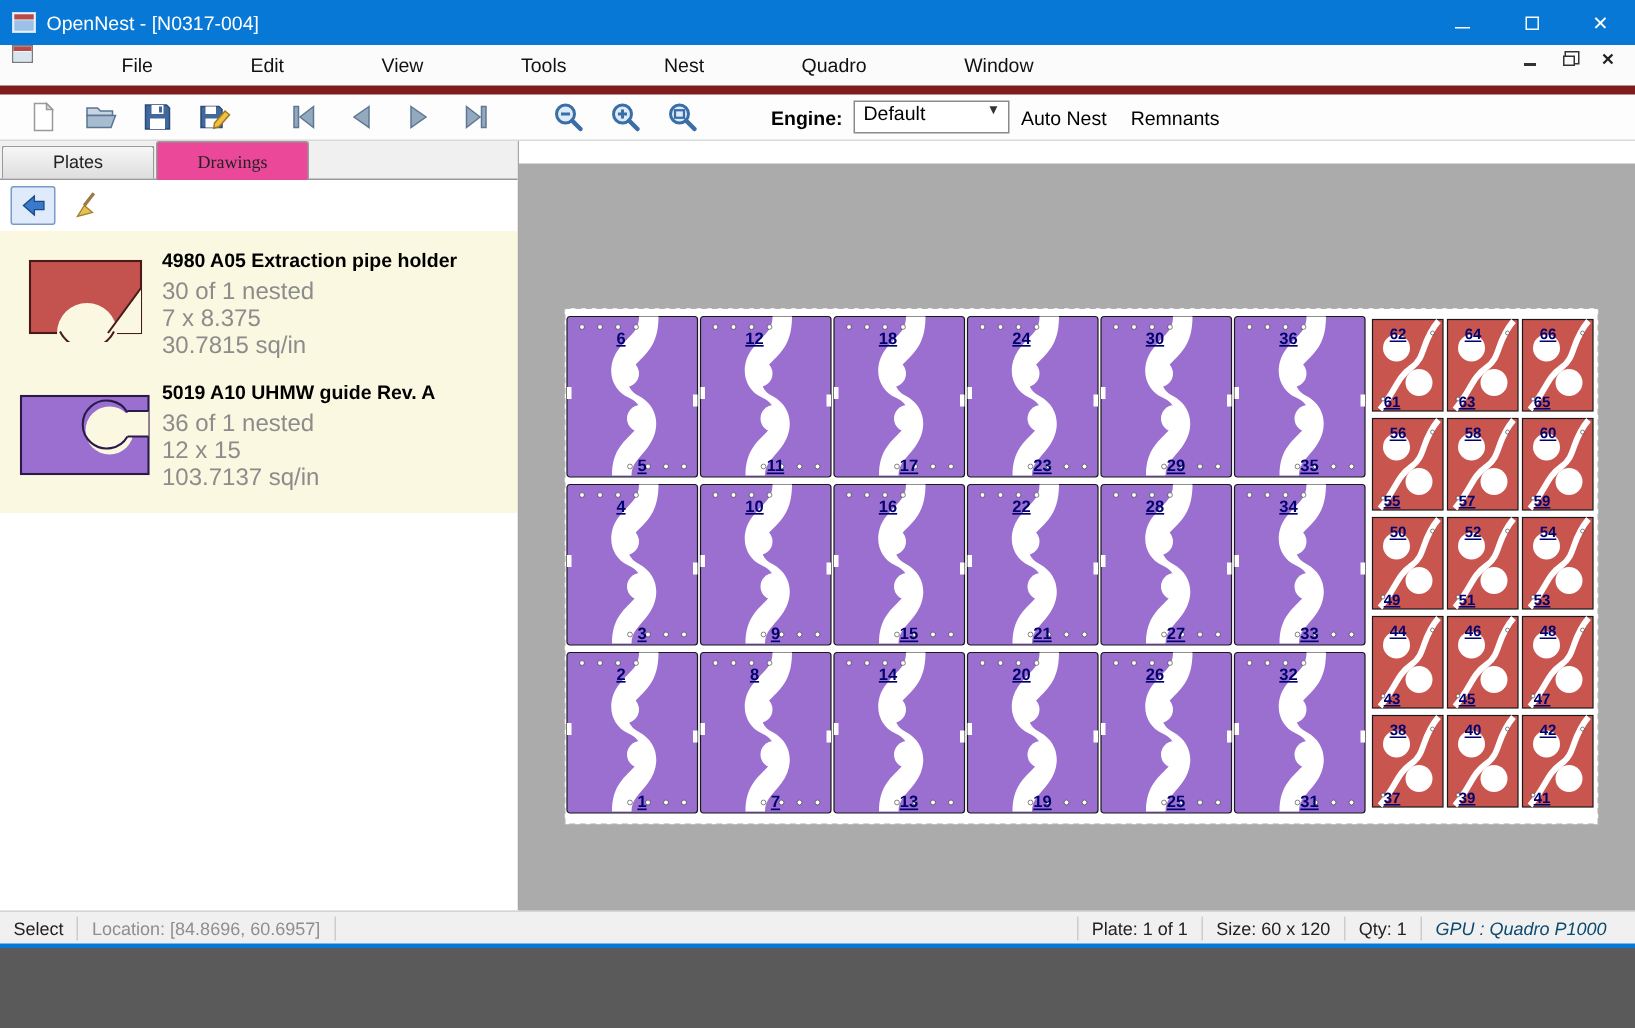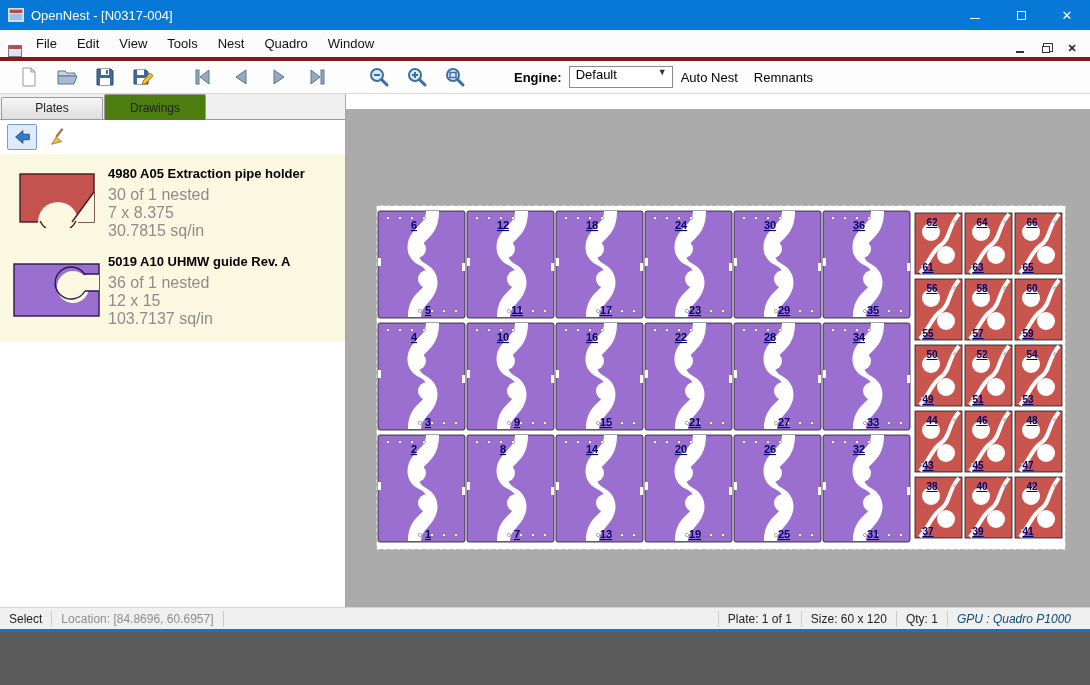--- a/index.html
+++ b/index.html
@@ -9,46 +9,46 @@
   
   .titlebar { height:30px; background:#0778d6; display:flex; align-items:center; color:#fff; flex:none; }
   .app-icon { margin-left:8px; display:flex; }
   .title-text { font-size:13px; margin-left:7px; }
   .win-controls { margin-left:auto; display:flex; height:100%; }
   .win-btn { width:46px; height:100%; display:flex; align-items:center; justify-content:center; color:#fff; font-size:13px; cursor:default; }
   .glyph-min { width:10px; border-bottom:1px solid #fff; height:1px; margin-top:6px; }
   .glyph-max { width:9px; height:9px; border:1px solid #fff; }
 
   
-  .menubar { height:27px; background:#fbfbfb; display:flex; align-items:flex-end; font-size:13px; color:#111; flex:none; }
+  .menubar { height:27px; background:#fbfbfb; display:flex; align-items:flex-start; font-size:13px; color:#111; flex:none;gap:45px; }
   .mdi-doc-icon { margin-left:8px; margin-right:4px; display:flex; }
   .menu-item { padding:0 10px; line-height:27px; }
   .mdi-controls { margin-left:auto; display:flex; align-items:center; padding-right:8px; gap:6px; color:#222; }
   .mdi-btn { width:20px; height:18px; display:flex; align-items:center; justify-content:center; font-size:11px; }
   .glyph-mdi-min { width:8px; border-bottom:2px solid #333; height:2px; margin-top:8px; }
   .glyph-mdi-restore { width:8px; height:7px; border:1px solid #333; box-shadow:2px -2px 0 -0px #fff, 2px -2px 0 1px #333; margin-top:2px; }
 
   
-  .toolbar { height:37px; background:#fdfdfd; border-bottom:1px solid #d9d9d9; border-top:4px solid #7f1d1d; display:flex; align-items:center; flex:none; }
+  .toolbar { height:37px; background:#fdfdfd; border-bottom:1px solid #d9d9d9; border-top:6px solid #7f1d1d; display:flex; align-items:center; flex:none; }
   .tb-btn { width:34px; height:30px; display:flex; align-items:center; justify-content:center; margin-left:4px; border-radius:2px; }
   .grp-nav { margin-left:22px; display:flex; }
   .grp-zoom { margin-left:24px; display:flex; }
   .engine-label { margin-left:42px; font-weight:bold; font-size:13px; }
   .combo { width:104px; height:22px; border:1px solid #8a8a8a; background:#fff; display:flex; padding-left:6px; font-size:13px; margin-left:7px; }
   .combo-arrow { margin-left:auto; padding-right:5px; font-size:9px; color:#333; }
   .tb-text-btn { margin-left:4px; font-size:13px; padding:4px 4px; border-radius:2px; }
 
   
   .main { flex:1; display:flex; min-height:0; }
 
   
   .sidebar { width:346px; flex:none; display:flex; flex-direction:column; background:#fff; border-right:1px solid #a6a6a6; }
   .tabstrip { height:26px; background:#f0f0f0; display:flex; align-items:flex-end; border-bottom:1px solid #9a9a9a; flex:none; }
   .tab { width:102px; height:22px; line-height:21px; text-align:center; font-size:12px; color:#222; background:linear-gradient(#f6f6f6,#dedede); border:1px solid #9a9a9a; border-bottom:none; margin-left:1px; border-radius:2px 2px 0 0; }
-  .tab.active { height:26px; line-height:26px; background:#4d7c0f; margin-bottom:-1px; }
+  .tab.active { height:26px; line-height:26px; background:#ec4899; margin-bottom:-1px;font-family:Liberation Serif, serif; }
   .side-toolbar { height:34px; display:flex; align-items:center; padding-left:7px; gap:6px; flex:none; background:#fff; }
   .side-btn { width:30px; height:26px; display:flex; align-items:center; justify-content:center; border-radius:2px; }
   .side-btn.framed { border:1px solid #7a9ac8; background:#dfeafa; }
   .drawing-list { background:#fbf8e1; flex:none; padding:4px 0 8px 0; }
   .drawing-item { display:flex; padding:8px 6px 6px 6px; }
   .thumb-wrap { width:102px; flex:none; display:flex; justify-content:center; align-items:flex-start; padding-top:4px; }
   .meta { flex:1; padding-top:0px; }
   .item-title { font-size:13px; font-weight:bold; color:#000; margin-bottom:5px; }
   .item-line { font-size:16px; color:#8c8c8c; line-height:18px; }
   .sidebar-filler { flex:1; background:#fff; }

